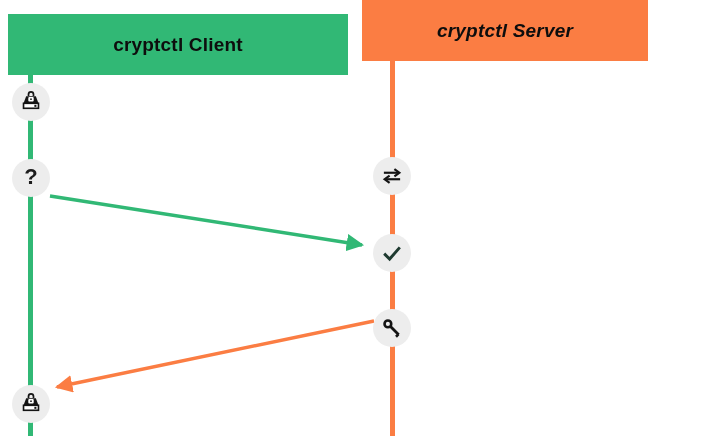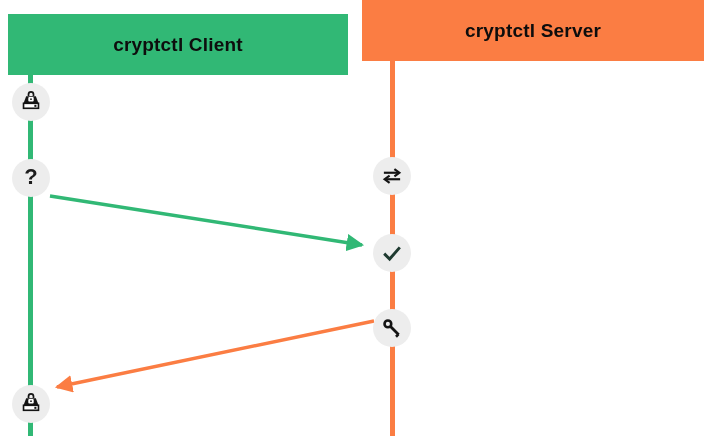--- a/index.html
+++ b/index.html
@@ -17,21 +17,21 @@
     height: 61px;
     display: flex;
     align-items: center;
     justify-content: center;
     font-size: 19px;
     font-weight: 700;
     color: #0d0d0d;
     letter-spacing: 0.2px;
   }
   .header-client { left: 8px;   width: 340px; background: #31b875; margin-top: 14px; }
-  .header-server { left: 362px; width: 342px; background: #fb7d43; }
+  .header-server { left: 362px; width: 286px; background: #fb7d43; font-style: italic; }
 
   .lifeline {
     position: absolute;
     top: 61px;
     bottom: 0;
     width: 5px;
   }
   .lifeline-client { left: 28px;  background: #31b875; }
   .lifeline-server { left: 390px; background: #fb7d43; }
 

